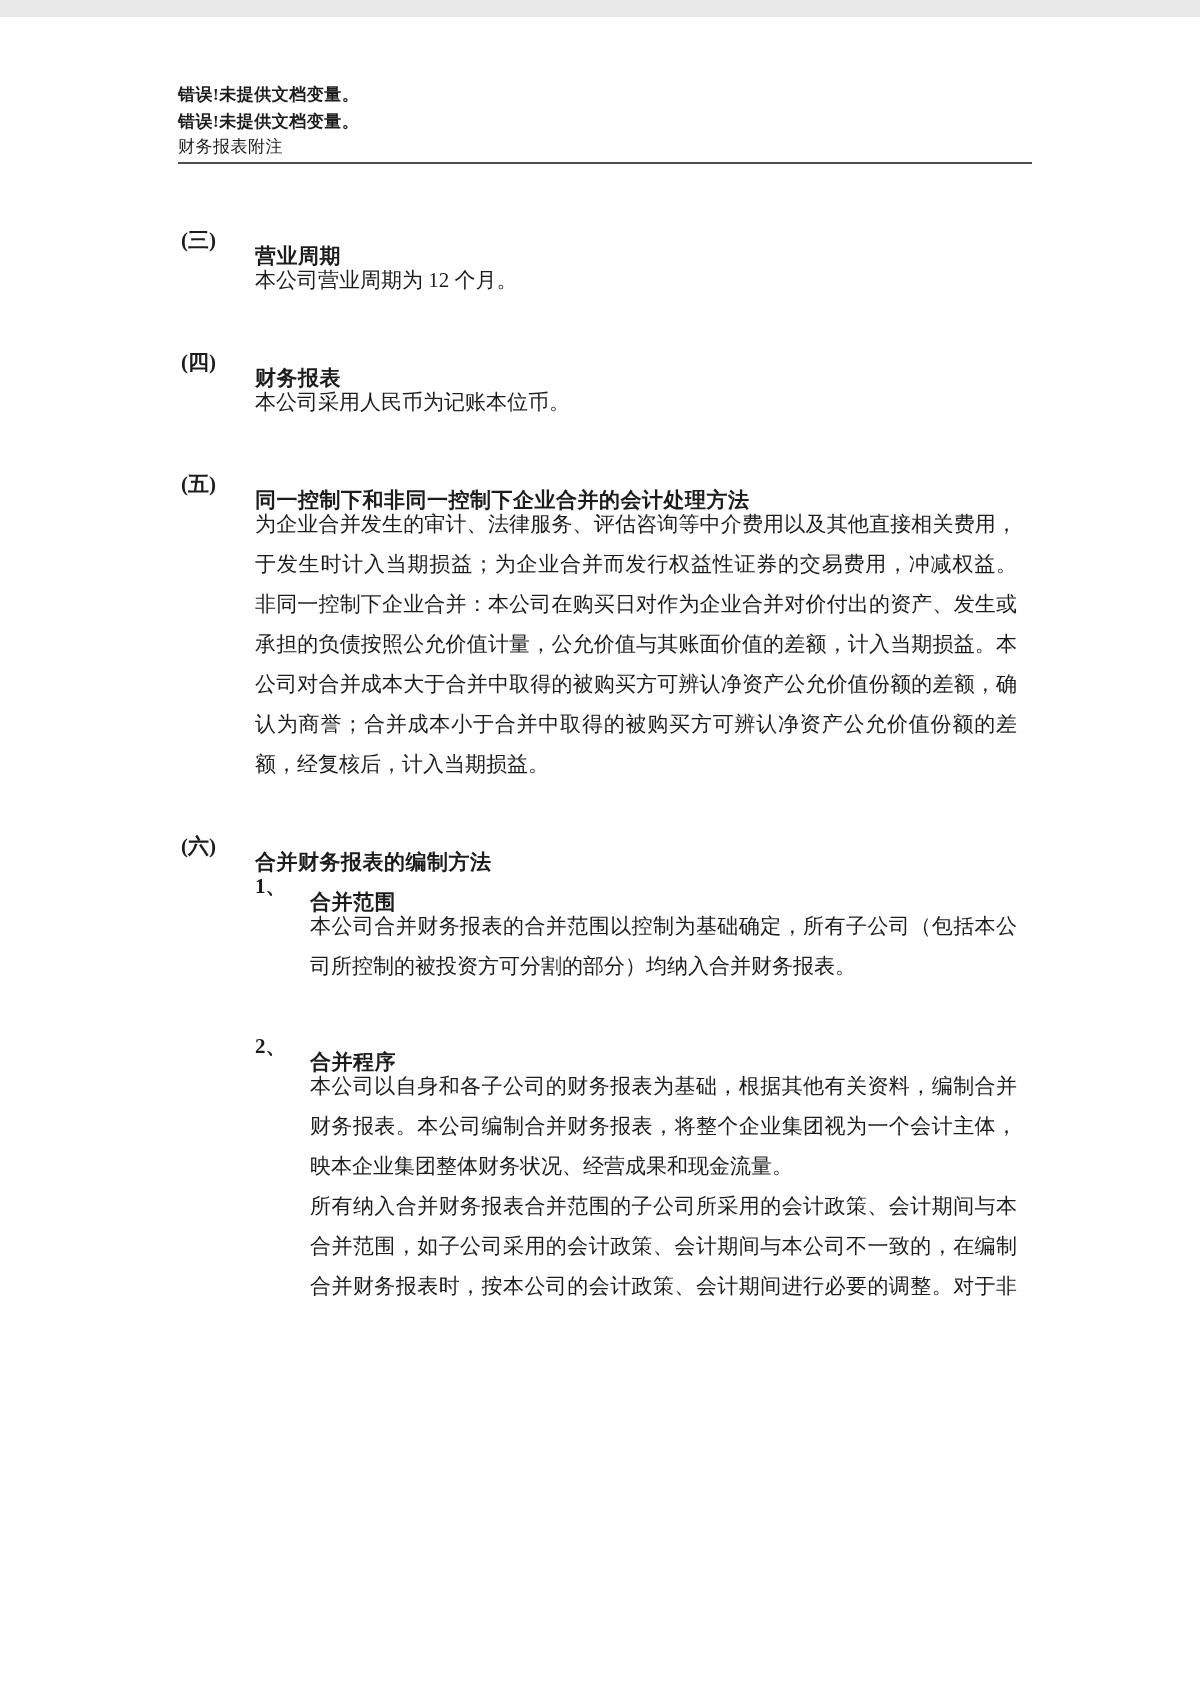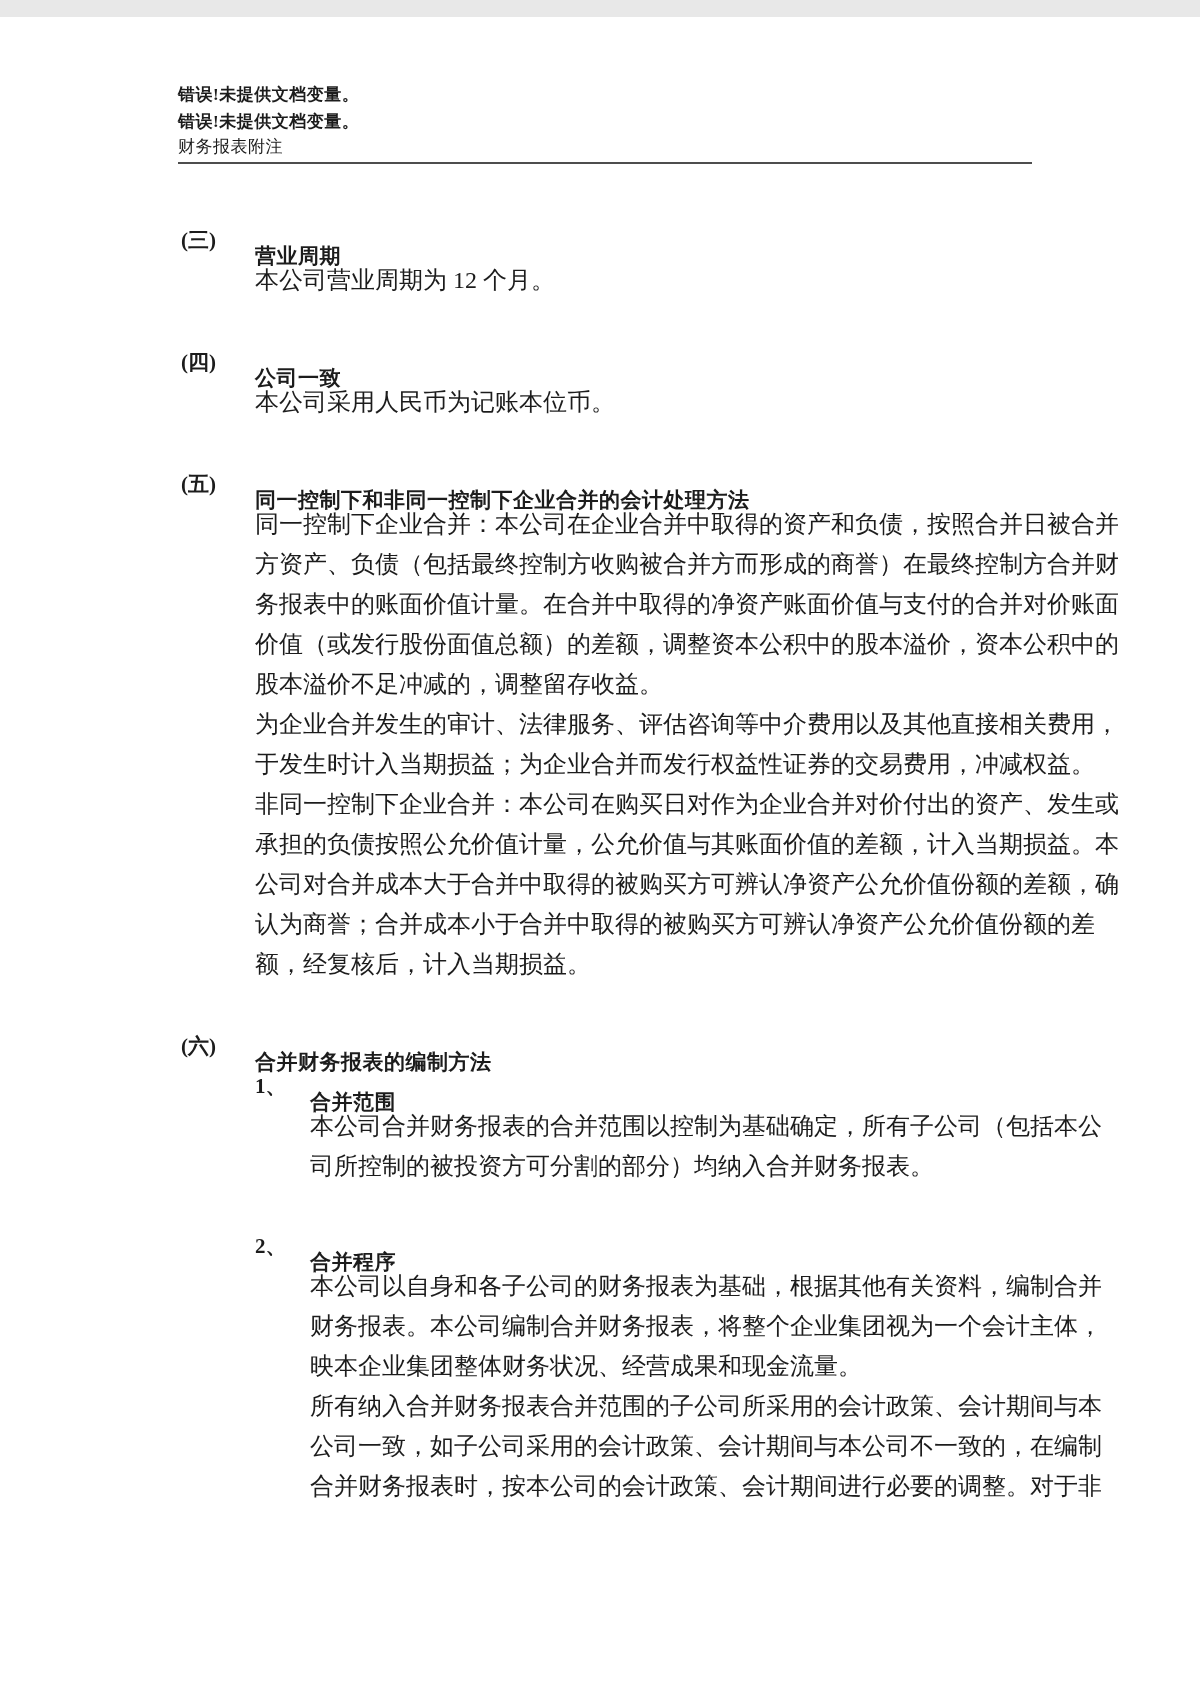--- a/index.html
+++ b/index.html
@@ -47,21 +47,21 @@
   .sec-head .lbl{position:absolute;left:181px;top:0;}
   .sec-head .ttl{position:absolute;left:255px;top:16px;letter-spacing:0.5px;}
   .sub-head .lbl{left:255px;}
   .sub-head .ttl{left:310px;}
   .sec-body{margin-left:255px;width:762px;}
   .sub-body{margin-left:310px;width:707px;}
   .subsection + .subsection{margin-top:40px;}
   .line{
     height:40px;
     line-height:40px;
-    font-size:24px;
+    font-size:21px;
     text-align:justify;
     text-align-last:justify;
     white-space:nowrap;
   }
   .line.last{
     text-align:left;
     text-align-last:left;
   }
 </style>
 </head>
@@ -82,41 +82,34 @@
         </div>
         <div class="sec-body">
           <div class="para">
             <div class="line last">本公司营业周期为 12 个月。</div>
           </div>
         </div>
       </div>
       <div class="section">
         <div class="sec-head">
           <span class="lbl">(四)</span>
-          <span class="ttl">公司一致</span>
+          <span class="ttl">财务报表</span>
         </div>
         <div class="sec-body">
           <div class="para">
             <div class="line last">本公司采用人民币为记账本位币。</div>
           </div>
         </div>
       </div>
       <div class="section">
         <div class="sec-head">
           <span class="lbl">(五)</span>
           <span class="ttl">同一控制下和非同一控制下企业合并的会计处理方法</span>
         </div>
         <div class="sec-body">
-          <div class="para">
-            <div class="line">同一控制下企业合并：本公司在企业合并中取得的资产和负债，按照合并日被合并</div>
-            <div class="line">方资产、负债（包括最终控制方收购被合并方而形成的商誉）在最终控制方合并财</div>
-            <div class="line">务报表中的账面价值计量。在合并中取得的净资产账面价值与支付的合并对价账面</div>
-            <div class="line">价值（或发行股份面值总额）的差额，调整资本公积中的股本溢价，资本公积中的</div>
-            <div class="line last">股本溢价不足冲减的，调整留存收益。</div>
-          </div>
           <div class="para">
             <div class="line">为企业合并发生的审计、法律服务、评估咨询等中介费用以及其他直接相关费用，</div>
             <div class="line">于发生时计入当期损益；为企业合并而发行权益性证券的交易费用，冲减权益。</div>
           </div>
           <div class="para">
             <div class="line">非同一控制下企业合并：本公司在购买日对作为企业合并对价付出的资产、发生或</div>
             <div class="line">承担的负债按照公允价值计量，公允价值与其账面价值的差额，计入当期损益。本</div>
             <div class="line">公司对合并成本大于合并中取得的被购买方可辨认净资产公允价值份额的差额，确</div>
             <div class="line">认为商誉；合并成本小于合并中取得的被购买方可辨认净资产公允价值份额的差</div>
             <div class="line last">额，经复核后，计入当期损益。</div>
@@ -146,20 +139,20 @@
             <span class="ttl">合并程序</span>
           </div>
           <div class="sub-body">
             <div class="para">
               <div class="line">本公司以自身和各子公司的财务报表为基础，根据其他有关资料，编制合并</div>
               <div class="line">财务报表。本公司编制合并财务报表，将整个企业集团视为一个会计主体，</div>
               <div class="line last">映本企业集团整体财务状况、经营成果和现金流量。</div>
             </div>
             <div class="para">
               <div class="line">所有纳入合并财务报表合并范围的子公司所采用的会计政策、会计期间与本</div>
-              <div class="line">公司一致，如子公司采用的会计政策、会计期间与本公司不一致的，在编制</div>
+              <div class="line">合并范围，如子公司采用的会计政策、会计期间与本公司不一致的，在编制</div>
               <div class="line">合并财务报表时，按本公司的会计政策、会计期间进行必要的调整。对于非</div>
             </div>
           </div>
         </div>
       </div>
     </main>
 </div>
 
 </body></html>

